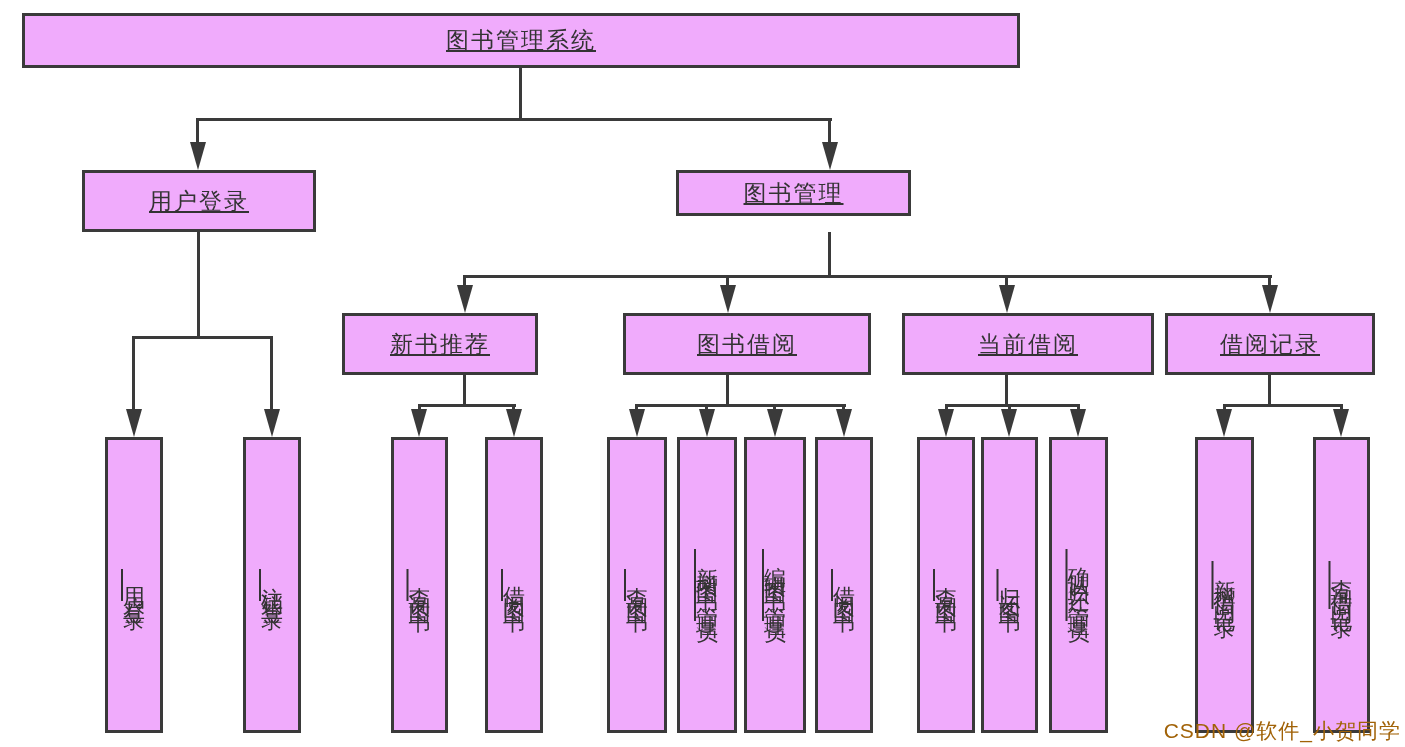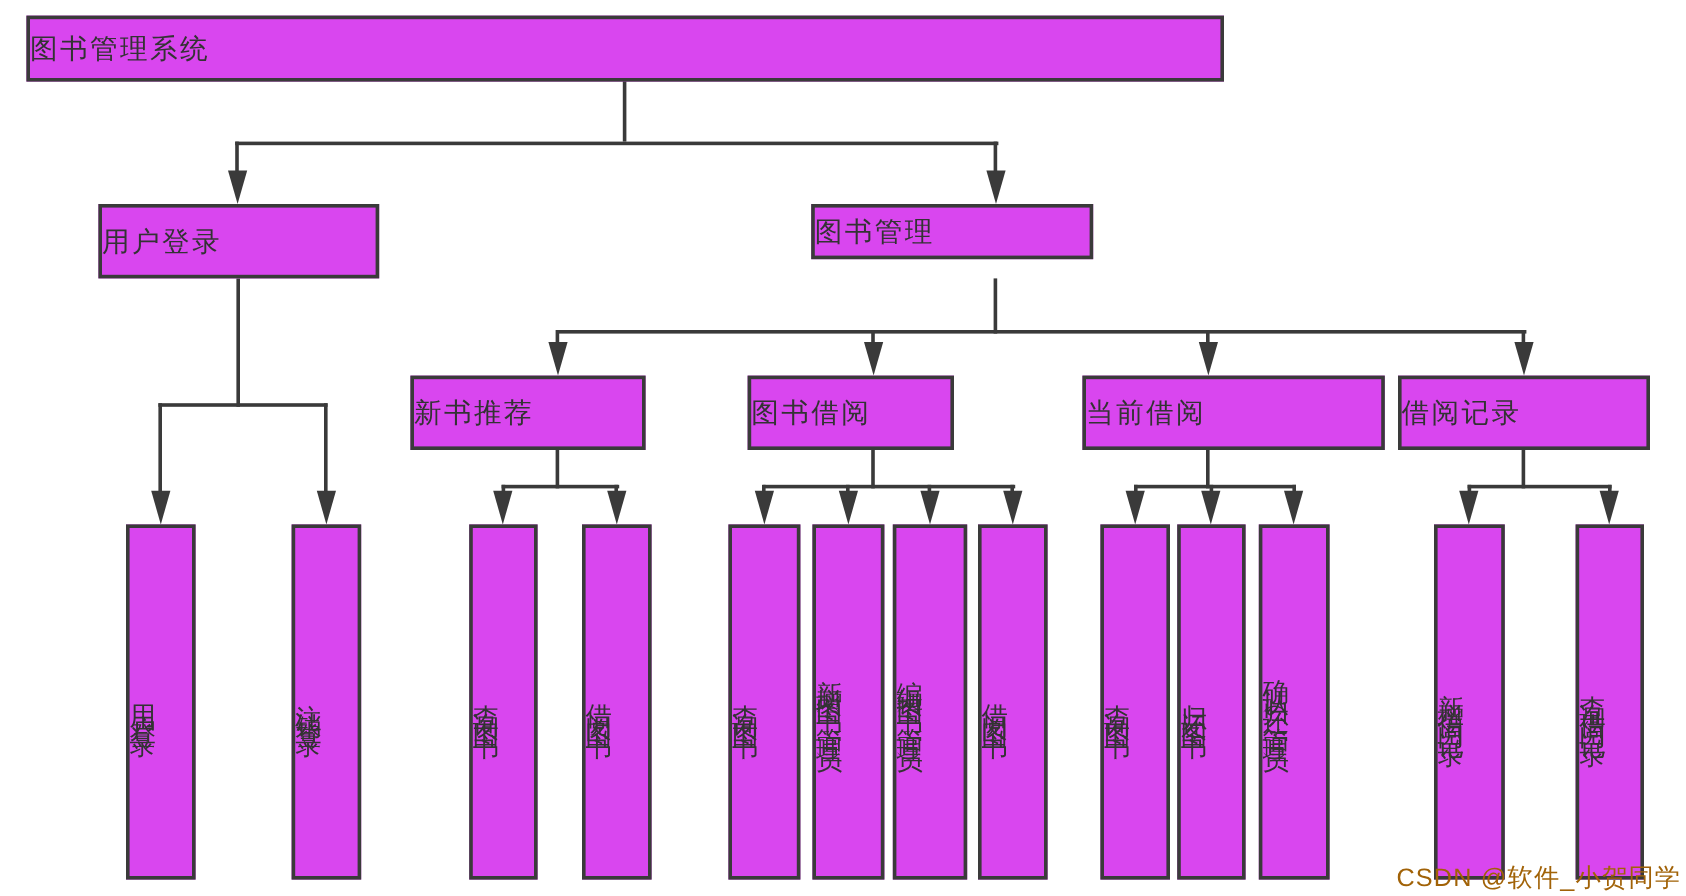--- a/index.html
+++ b/index.html
@@ -7,24 +7,25 @@
     position:relative;
     width:1405px;height:747px;
     background:#ffffff;
     font-family:"Liberation Sans","DejaVu Sans",sans-serif;
     overflow:hidden;
   }
   
   .box{
     position:absolute;
     border:3px solid #3a3a3a;
-    background:#d946ef;
+    background:#f0abfc;
     box-sizing:border-box;
-    display:flex;align-items:center;
+    display:flex;align-items:center;justify-content:center;
     color:#333;
+    text-decoration:underline;
   }
   .hbox{font-size:23px;letter-spacing:2px;}
   .vbox{font-size:22px;}
   .vbox .vtext{
     writing-mode:vertical-rl;
     text-orientation:mixed;
     letter-spacing:8px;
     line-height:1;
     color:#333;
   }
@@ -120,21 +121,21 @@
   <div class="box hbox" style="left:82px;top:170px;width:234px;height:62px;">
     <span>用户登录</span>
   </div>
   <div class="box hbox" style="left:676px;top:170px;width:235px;height:46px;">
     <span>图书管理</span>
   </div>
 
   <div class="box hbox" style="left:342px;top:313px;width:196px;height:62px;">
     <span>新书推荐</span>
   </div>
-  <div class="box hbox" style="left:623px;top:313px;width:172px;height:62px;">
+  <div class="box hbox" style="left:623px;top:313px;width:248px;height:62px;">
     <span>图书借阅</span>
   </div>
   <div class="box hbox" style="left:902px;top:313px;width:252px;height:62px;">
     <span>当前借阅</span>
   </div>
   <div class="box hbox" style="left:1165px;top:313px;width:210px;height:62px;">
     <span>借阅记录</span>
   </div>
 
   <div class="box vbox" style="left:105px;top:437px;width:58px;height:296px;">

